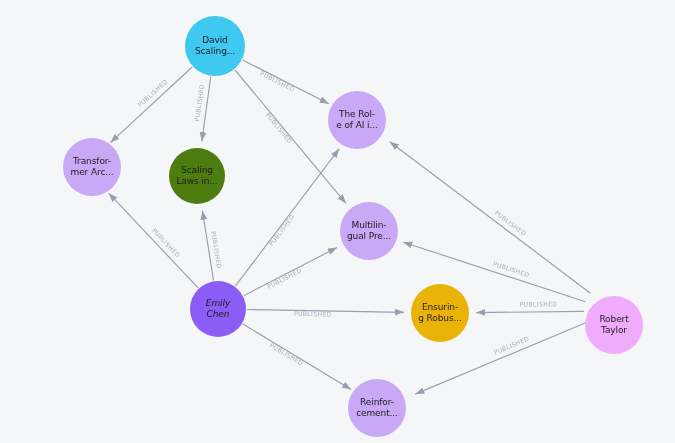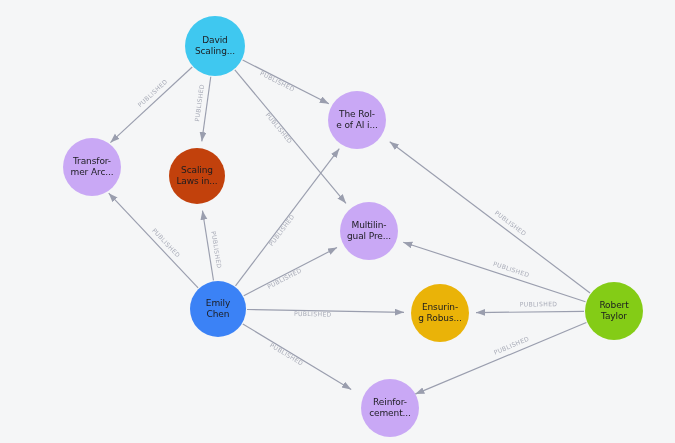--- a/index.html
+++ b/index.html
@@ -103,42 +103,42 @@
   </svg>
   <div id="nodes-layer">
       <div class="node" style="left: 185px; top: 16px; width: 60px; height: 60px; background: rgb(63, 200, 240);">
         <span class="node-label">David
 Scaling...</span>
       </div>
       <div class="node" style="left: 55px; top: 138px; width: 58px; height: 58px; background: rgb(201, 168, 245); margin-left: 8px;">
         <span class="node-label">Transfor-
 mer Arc...</span>
       </div>
-      <div class="node" style="left: 169px; top: 148px; width: 56px; height: 56px; background: #c2410c;">
+      <div class="node" style="left: 169px; top: 148px; width: 56px; height: 56px; background: #4d7c0f;">
         <span class="node-label">Scaling
 Laws in...</span>
       </div>
       <div class="node" style="left: 328px; top: 91px; width: 58px; height: 58px; background: rgb(201, 168, 245); text-align: center;">
         <span class="node-label">The Rol-
 e of AI i...</span>
       </div>
       <div class="node" style="left: 340px; top: 202px; width: 58px; height: 58px; background: rgb(201, 168, 245);">
         <span class="node-label">Multilin-
 gual Pre...</span>
       </div>
-      <div class="node" style="left: 190px; top: 281px; width: 56px; height: 56px; background: #3b82f6;">
+      <div class="node" style="left: 190px; top: 281px; width: 56px; height: 56px; background: #8b5cf6; font-style: italic;">
         <span class="node-label">Emily
 Chen</span>
       </div>
       <div class="node" style="left: 411px; top: 284px; width: 58px; height: 58px; background: #eab308;">
         <span class="node-label">Ensurin-
 g Robus...</span>
       </div>
-      <div class="node" style="left: 585px; top: 282px; width: 58px; height: 58px; background: #84cc16;">
+      <div class="node" style="left: 585px; top: 296px; width: 58px; height: 58px; background: #f0abfc;">
         <span class="node-label">Robert
 Taylor</span>
       </div>
-      <div class="node" style="left: 361px; top: 379px; width: 58px; height: 58px; background: rgb(201, 168, 245);">
+      <div class="node" style="left: 348px; top: 379px; width: 58px; height: 58px; background: rgb(201, 168, 245);">
         <span class="node-label">Reinfor-
 cement...</span>
       </div>
     </div>
 </div>
 
 </body></html>

